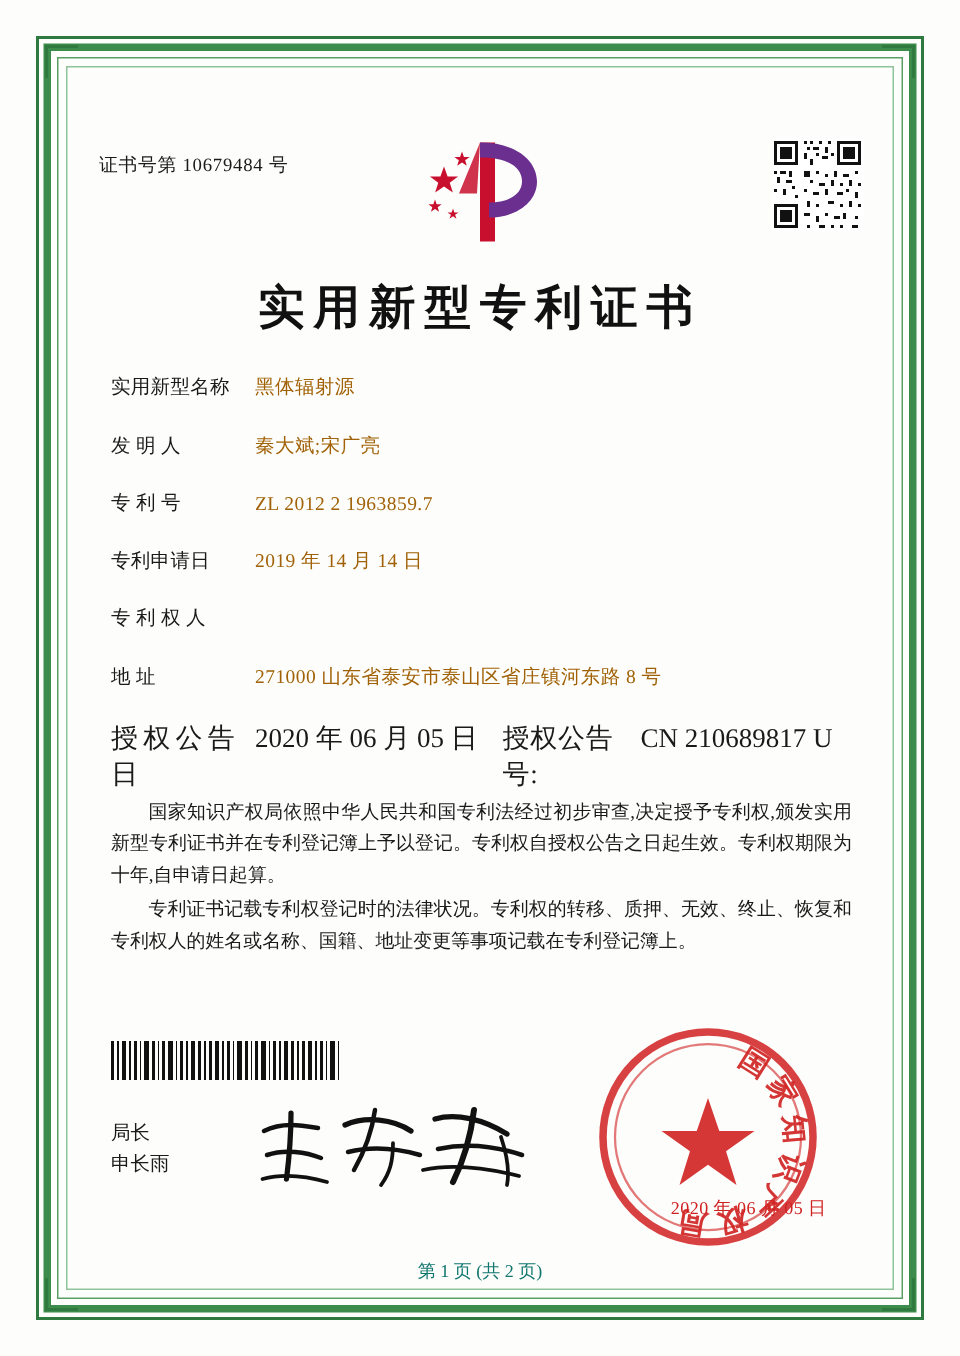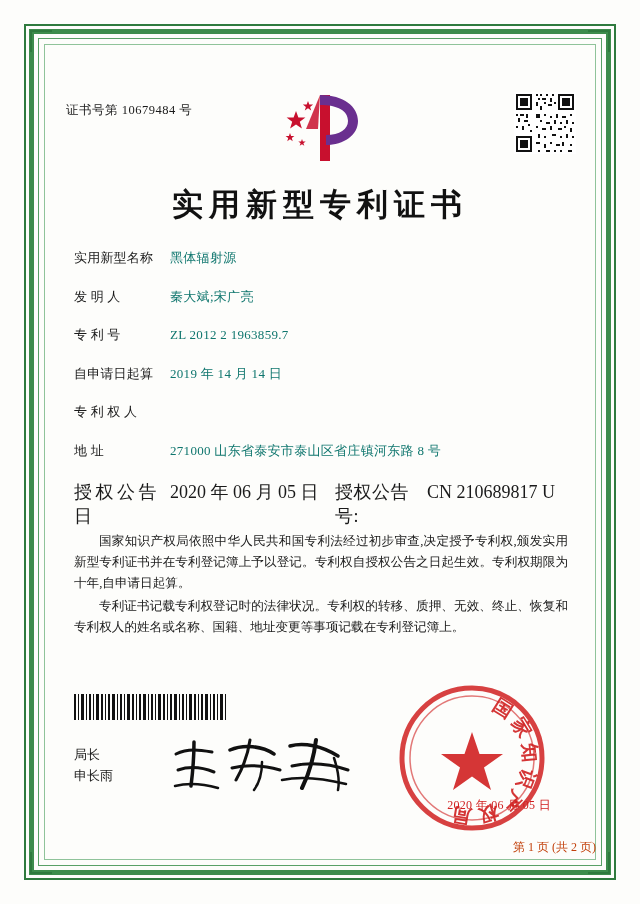--- a/index.html
+++ b/index.html
@@ -114,33 +114,33 @@
 
   
   .fields {
     position: absolute;
     left: 30px;
     right: 30px;
     top: 205px;
   }
   .row {
     display: flex;
-    align-items: center;
+    align-items: flex-end;
     margin-bottom: 20.5px;
     font-size: 13px;
   }
   .row .label {
     width: 96px;
     flex: 0 0 96px;
     letter-spacing: 0.2px;
     color: #1a1a1a;
   }
   .row .value {
     flex: 1;
-    color: #0f766e;
+    color: #a16207;
     letter-spacing: 0.3px;
   }
   .row-split {
     display: flex;
     align-items: baseline;
     font-size: 18px;
     margin-bottom: 10px;
   }
   .row-split .label {
     width: 96px;
@@ -213,23 +213,23 @@
     top: 753px;
     font-size: 12px;
     color: #d02020;
     letter-spacing: 0.3px;
   }
 
   .page-no {
     position: absolute;
     left: 0; right: 0;
     top: 795px;
-    text-align: right;
+    text-align: center;
     font-size: 12px;
-    color: #c2410c;
+    color: #0f766e;
   }
 
   .footer-note {
     position: absolute;
     left: 0; right: 0;
     top: 876px;
     text-align: center;
     font-size: 12px;
     color: #1a1a1a;
     letter-spacing: 0.5px;
@@ -354,21 +354,21 @@
       </div>
       <div class="row">
         <div class="label">发 明 人</div>
         <div class="value">秦大斌;宋广亮</div>
       </div>
       <div class="row">
         <div class="label">专 利 号</div>
         <div class="value">ZL 2012 2 1963859.7</div>
       </div>
       <div class="row">
-        <div class="label">自申请日起算</div>
+        <div class="label">专利申请日</div>
         <div class="value">2019 年 14 月 14 日</div>
       </div>
       <div class="row">
         <div class="label">专 利 权 人</div>
       </div>
       <div class="row">
         <div class="label">地 址</div>
         <div class="value">271000  山东省泰安市泰山区省庄镇河东路 8 号</div>
       </div>
       <div class="row-split">

